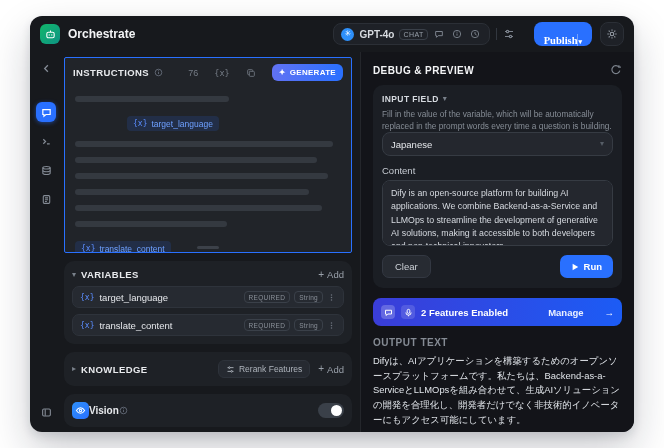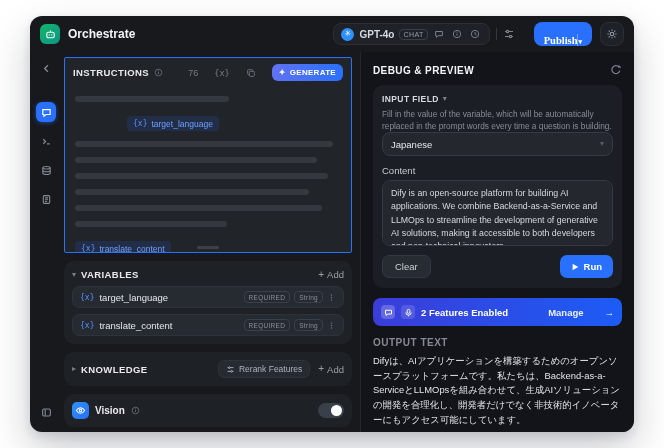--- a/index.html
+++ b/index.html
@@ -66,21 +66,21 @@
   .plus { font-size:10px; line-height:1; }
   .var-row { display:flex; align-items:center; gap:5px; background:#262a31; border:1px solid #2e333b;
     border-radius:7px; padding:4px 7px; margin-top:6px; cursor:pointer; }
   .var-pfx { color:#5b8dff; font-family:"DejaVu Sans Mono", monospace; font-size:8px; }
   .var-name { color:#e5e7eb; font-size:9.5px; }
   .var-right { margin-left:auto; display:flex; align-items:center; gap:4px; }
   .badge { font-size:6.5px; letter-spacing:.3px; color:#8a9099; border:1px solid #3a4049; border-radius:4px; padding:1.5px 4px; }
   .mini-ic { color:#6d747e; display:flex; }
   .pill-btn { display:flex; align-items:center; gap:4px; background:#262a31; border:1px solid #2e333b;
     color:#aeb4bc; border-radius:6px; height:18px; padding:0 7px; font-size:8.5px; cursor:pointer; }
-  .vision-row { display:flex; align-items:center; gap:6px; }
+  .vision-row { display:flex; align-items:center; }
   .vision-ic { width:17px; height:17px; border-radius:5px; background:linear-gradient(135deg,#2e90fa,#2970ff);
     display:flex; align-items:center; justify-content:center; color:#fff; }
   .vision-label { font-size:10px; font-weight:600; color:#e8eaed; }
   .toggle { margin-left:auto; width:26px; height:15px; border-radius:8px; background:#3a4049; position:relative; cursor:pointer; }
   .toggle .knob { position:absolute; right:2px; top:2px; width:11px; height:11px; border-radius:50%; background:#fff; }
   
   .right-col { flex:1; background:#131419; border-left:1px solid #24262b; padding:7px 12px 10px; display:flex; flex-direction:column; min-width:0; }
   .debug-head { display:flex; align-items:center; height:22px; }
   .debug-title { font-size:10px; font-weight:700; letter-spacing:.4px; color:#f3f4f6;text-align:center; }
   .refresh-btn { margin-left:auto; color:#7b828c; display:flex; cursor:pointer; }

